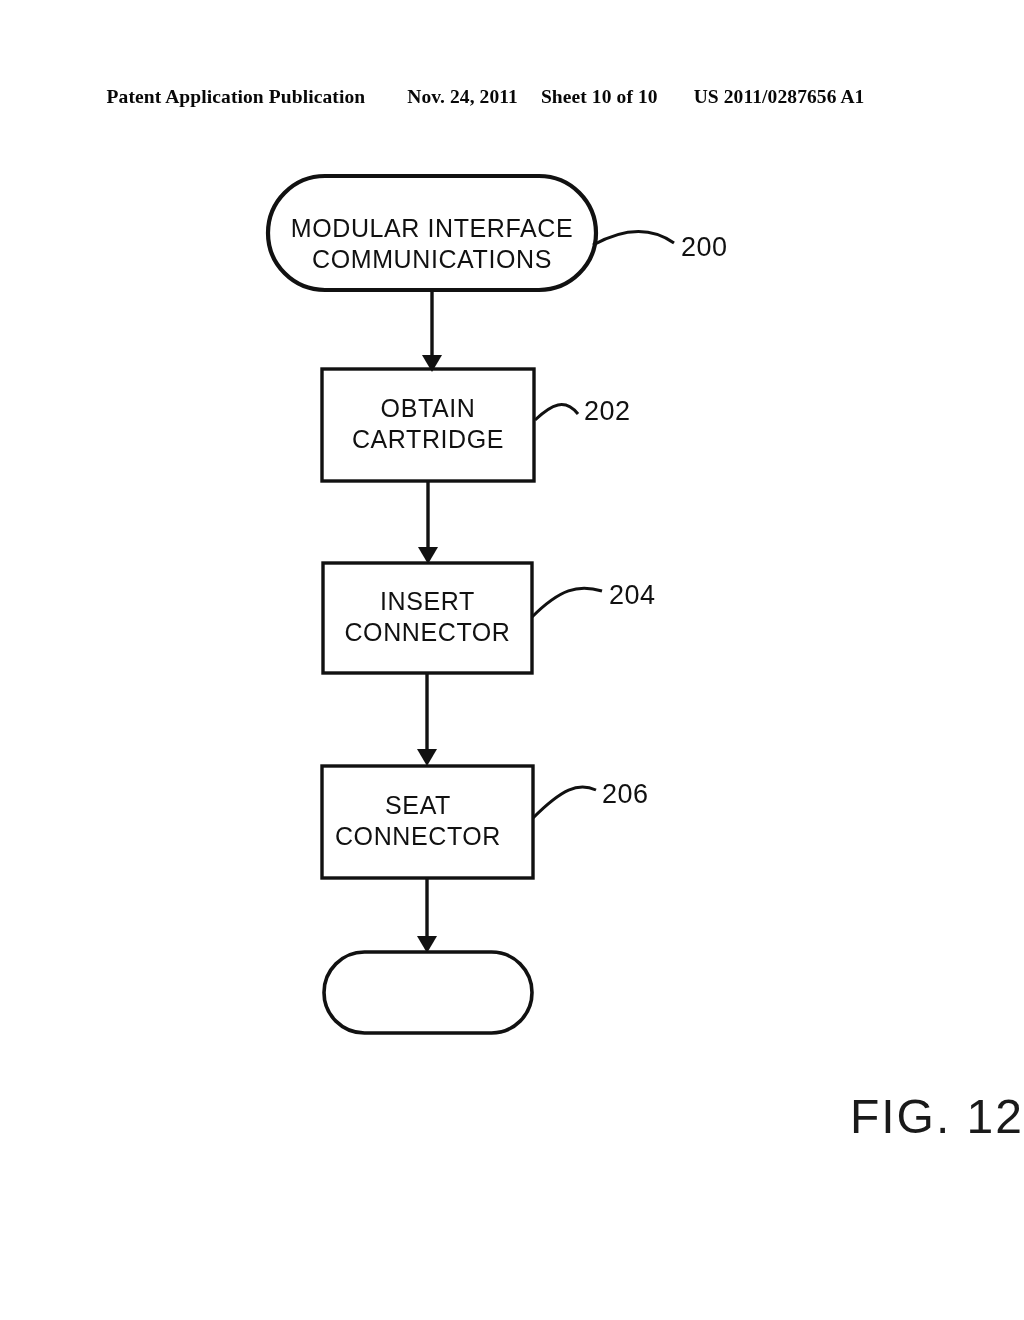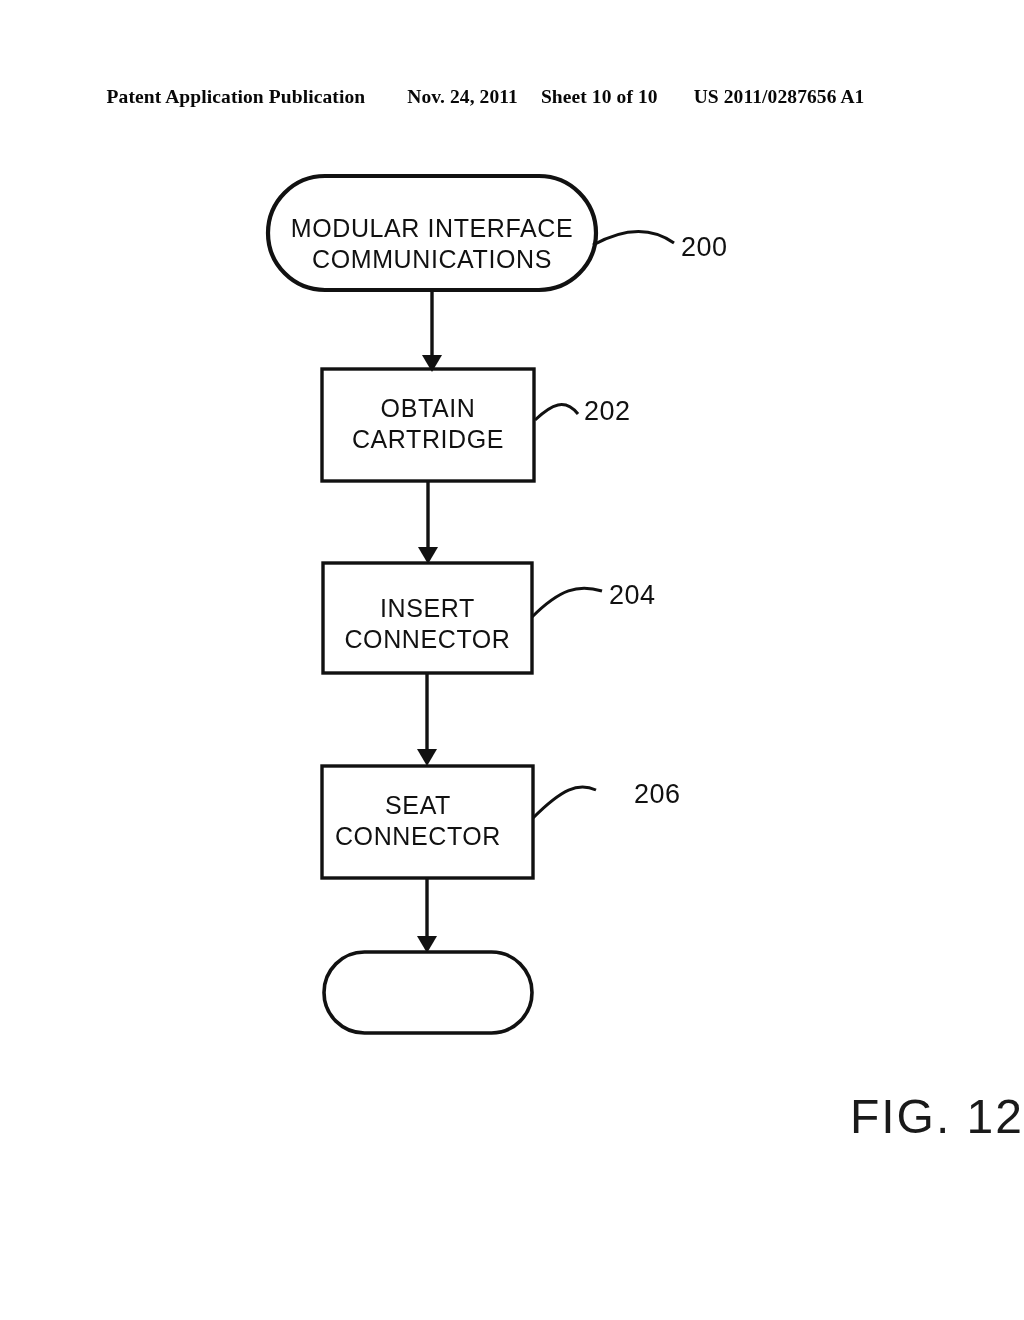--- a/index.html
+++ b/index.html
@@ -138,30 +138,30 @@
       <path d="M533,818 C562,789 578,782 596,790" stroke="#111111" stroke-width="3" fill="none"></path>
     </g>
   </svg>
 
   <div class="node-label" style="left:268px; top:213px; width:328px;">MODULAR INTERFACE
 COMMUNICATIONS</div>
 
   <div class="node-label" style="left:322px; top:393px; width:212px;">OBTAIN
 CARTRIDGE</div>
 
-  <div class="node-label" style="left:323px; top:586px; width:209px;margin-top:7px;">INSERT
+  <div class="node-label" style="left:323px; top:586px; width:209px;">INSERT
 CONNECTOR</div>
 
   <div class="node-label" style="left:322px; top:790px; width:192px;">SEAT
 CONNECTOR</div>
 
 
   <div class="ref-num" style="left:681px; top:232px;">200</div>
 
   <div class="ref-num" style="left:584px; top:396px;">202</div>
 
   <div class="ref-num" style="left:609px; top:580px;">204</div>
 
-  <div class="ref-num" style="left:602px; top:779px;margin-left:32px;">206</div>
+  <div class="ref-num" style="left:602px; top:779px;">206</div>
 
 </div>
 
 <div id="fig-caption">FIG. 12</div>
 
 </body></html>

